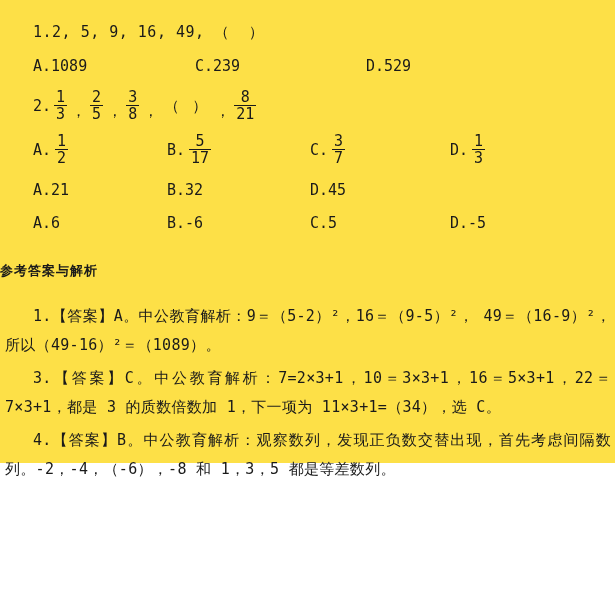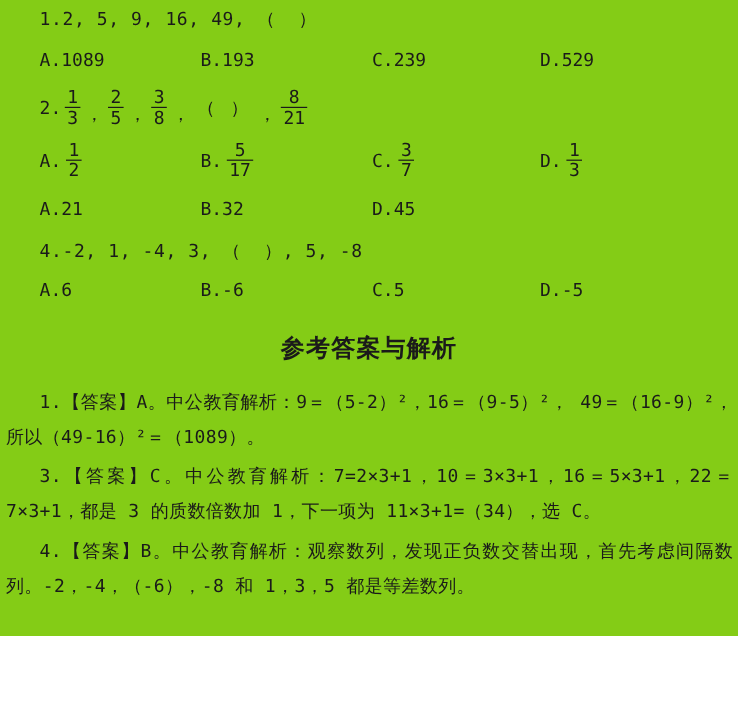--- a/index.html
+++ b/index.html
@@ -10,40 +10,40 @@
   body {
     width: 615px;
     height: 605px;
     overflow: hidden;
     color: #1a1a1a;
     font-family: "DejaVu Sans Mono", "DejaVu Sans", sans-serif;
     font-size: 15px;
   }
   .page {
     width: 615px;
-    height: 530px;
-    background: #84cc16;
+    height: 463px;
+    background: #fde047;
     box-sizing: border-box;
-    padding-top: 4px;
+    padding-top: 20px;
   }
   
   .q-stem {
     padding-left: 33px;
     line-height: 20px;
     letter-spacing: 0.5px;
     white-space: pre;
   }
   .opt-row {
     display: grid;
     grid-template-columns: 134px 143px 140px 190px;
     padding-left: 33px;
     line-height: 20px;
   }
   .mt-q1      { margin-top: 2px;  }
-  .mt-opts1   { margin-top: 14px; }
+  .mt-opts1   { margin-top: 14px; gap: 28px; }
   .mt-q2      { margin-top: 13px; }
   .mt-opts2   { margin-top: 10px; }
   .mt-q3      { margin-top: 16px; }
   .mt-opts3   { margin-top: 13px; }
   .mt-q4      { margin-top: 15px; }
   .mt-opts4   { margin-top: 13px; }
   
   .frac-row {
     display: flex;
     align-items: center;
@@ -68,23 +68,22 @@
   .frac-row .blank { padding: 0 2px; letter-spacing: 2px; }
   .frac-row .q-num { padding-right: 3px; }
   .opt-frac {
     display: flex;
     align-items: center;
   }
   .opt-frac .opt-label { padding-right: 4px; }
   
   .answers-heading {
     margin-top: 26px;
-    text-align: center;
     font-weight: bold;
-    font-size: 20px;
+    font-size: 13px;
     letter-spacing: 1px;
     line-height: 24px;
   }
   .answers {
     margin-top: 19px;
   }
   .answer-para {
     margin: 0 0 4px 0;
     padding: 0 4px 0 5px;
     text-indent: 28px;
@@ -94,21 +93,20 @@
   }
 </style>
 </head>
 <body>
 
 <div class="page">
 
   <div class="q-stem mt-q1">1.2, 5, 9, 16, 49, （  ）</div>
   <div class="opt-row mt-opts1">
     <span>A.1089</span>
-    <span>B.193</span>
     <span>C.239</span>
     <span>D.529</span>
   </div>
 
   <div class="frac-row mt-q2">
     <span class="q-num">2.</span>
     <span class="frac">
       <span class="num">1</span>
       <span class="den">3</span>
     </span>
@@ -160,21 +158,20 @@
       </span>
     </span>
   </div>
 
   <div class="opt-row mt-opts3">
     <span>A.21</span>
     <span>B.32</span>
     <span>D.45</span>
   </div>
 
-  <div class="q-stem mt-q4">4.-2, 1, -4, 3, （  ）, 5, -8</div>
   <div class="opt-row mt-opts4">
     <span>A.6</span>
     <span>B.-6</span>
     <span>C.5</span>
     <span>D.-5</span>
   </div>
 
   <div class="answers-heading">参考答案与解析</div>
 
   <div class="answers">

